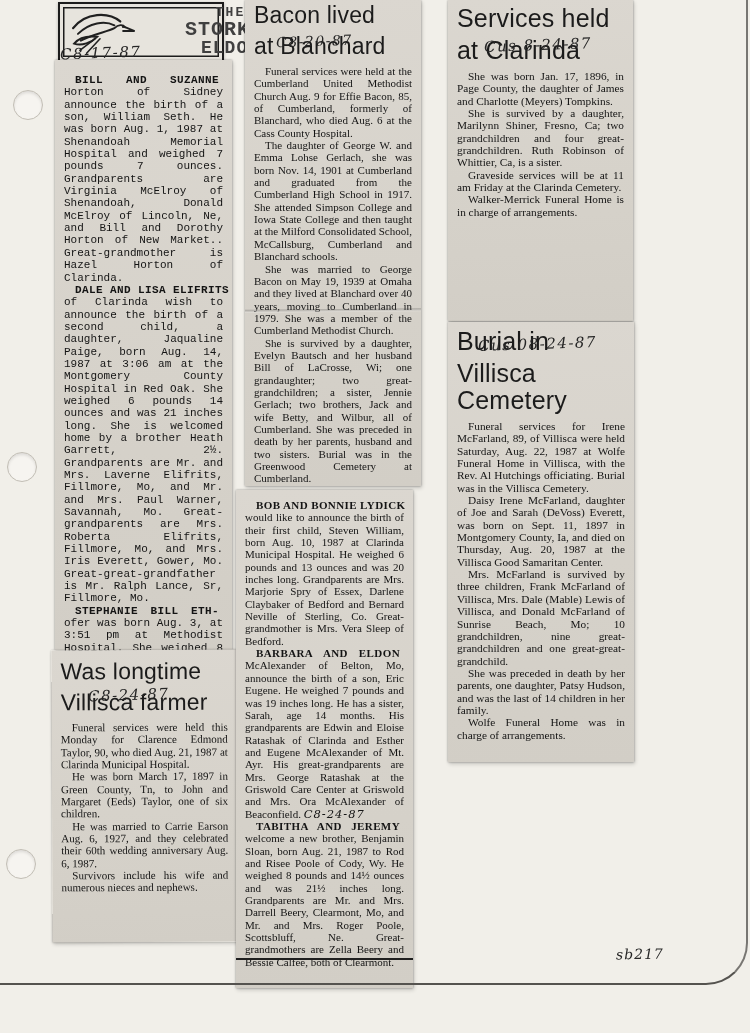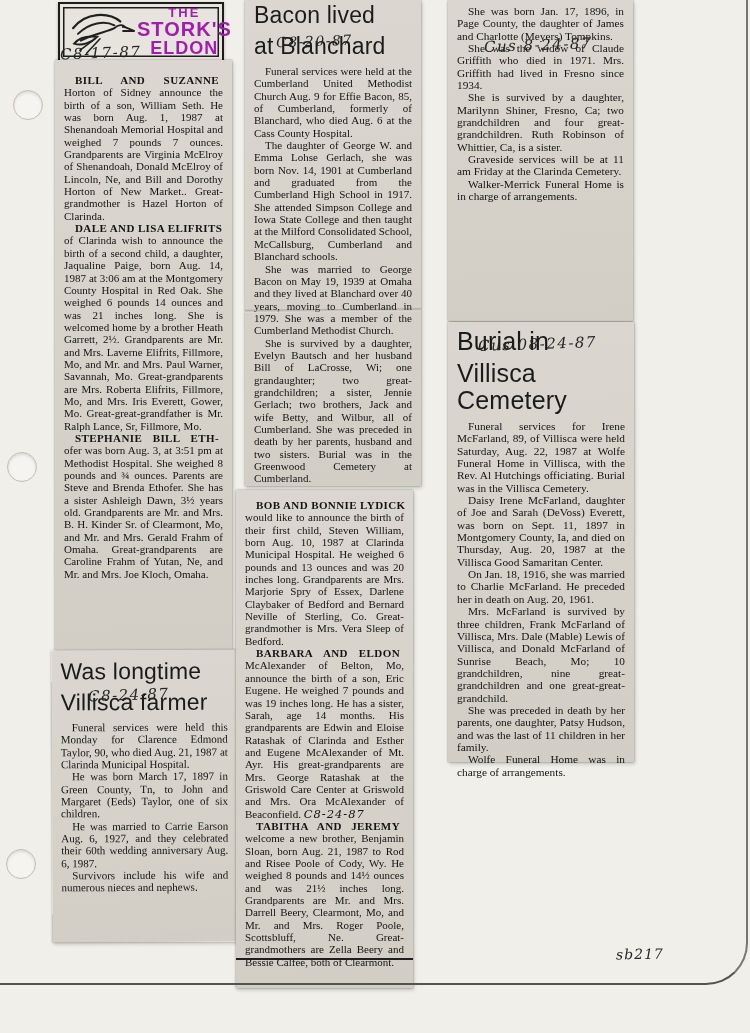--- a/index.html
+++ b/index.html
@@ -53,22 +53,22 @@
   .stork-box {
     position:absolute; left:58px; top:2px; width:166px; height:60px;
     box-sizing:border-box; background:#e7e4dd;
     border:2.5px solid #1c1c1c;
     box-shadow:inset 0 0 0 3px #e7e4dd, inset 0 0 0 4.5px #1c1c1c,
                0 1px 3px rgba(0,0,0,.25);
     display:flex; align-items:center;
   }
   .stork-art { width:72px; height:50px; margin-left:5px; flex:none; }
   .stork-title {
-    flex:1; text-align:center; font-family:Liberation Sans, sans-serif;
-    font-weight:bold; color:#a21caf; padding-right:3px;
+    flex:1; text-align:center; font-family:Liberation Mono, monospace;
+    font-weight:bold; color:#404040; padding-right:3px;margin-left:48px;
   }
   .stork-title .t1 { font-size:13px; line-height:14px; letter-spacing:2px; }
   .stork-title .t2 { font-size:20px; line-height:19px; letter-spacing:1px; }
   .stork-title .t3 { font-size:18px; line-height:19px; letter-spacing:1px; }
   .crease {
     position:absolute; left:0; right:0; height:3px;
     background:linear-gradient(to bottom, rgba(40,40,40,.28), rgba(255,255,255,.28));
     transform:rotate(-.5deg); pointer-events:none;
   }
   .endrule {
@@ -99,21 +99,21 @@
       <circle cx="59" cy="20.5" r="1.3" fill="#202020"></circle>
     </svg>
     <div class="stork-title">
       <div class="t1">THE</div>
       <div class="t2">STORK'S</div>
       <div class="t3">ELDON</div>
     </div>
   </div>
   <div class="hand" style="left:60px; top:44px; font-size:15px;">C8-17-87</div>
 
-  <div class="clip" style="left:55px; top:60px; width:177px; height:590px; padding-top:14px;">
+  <div class="clip" style="left:55px; top:60px; width:177px; height:590px; padding-top:14px;font-family:Liberation Mono, monospace;">
     <p>
       <span class="lead">BILL AND SUZANNE</span>
       <span>Horton of Sidney announce the birth of a son, William Seth. He was born Aug. 1, 1987 at Shenandoah Memorial Hospital and weighed 7 pounds 7 ounces. Grandparents are Virginia McElroy of Shenandoah, Donald McElroy of Lincoln, Ne, and Bill and Dorothy Horton of New Market.. Great-grandmother is Hazel Horton of Clarinda.</span>
     </p>
     <p>
       <span class="lead">DALE AND LISA ELIFRITS</span>
       <span>of Clarinda wish to announce the birth of a second child, a daughter, Jaqualine Paige, born Aug. 14, 1987 at 3:06 am at the Montgomery County Hospital in Red Oak. She weighed 6 pounds 14 ounces and was 21 inches long. She is welcomed home by a brother Heath Garrett, 2½. Grandparents are Mr. and Mrs. Laverne Elifrits, Fillmore, Mo, and Mr. and Mrs. Paul Warner, Savannah, Mo. Great-grandparents are Mrs. Roberta Elifrits, Fillmore, Mo, and Mrs. Iris Everett, Gower, Mo. Great-great-grandfather is Mr. Ralph Lance, Sr, Fillmore, Mo.</span>
     </p>
     <p>
       <span class="lead">STEPHANIE BILL ETH-</span>
@@ -157,38 +157,40 @@
       <span class="hand-inline">C8-24-87</span>
     </p>
     <p>
       <span class="lead">TABITHA AND JEREMY</span>
       <span>welcome a new brother, Benjamin Sloan, born Aug. 21, 1987 to Rod and Risee Poole of Cody, Wy. He weighed 8 pounds and 14½ ounces and was 21½ inches long. Grandparents are Mr. and Mrs. Darrell Beery, Clearmont, Mo, and Mr. and Mrs. Roger Poole, Scottsbluff, Ne. Great-grandmothers are Zella Beery and Bessie Calfee, both of Clearmont.</span>
     </p>
     <div class="endrule"></div>
   </div>
 
   <div class="clip col3" style="left:448px; top:0; width:185px; height:321px; padding-top:5px;">
+    <div class="headline-block">
+      <div class="headline big">Services held</div>
+      <div class="headline big">at Clarinda</div>
+    </div>
     <p>She was born Jan. 17, 1896, in Page County, the daughter of James and Charlotte (Meyers) Tompkins.</p>
-    <p>She was the widow of Claude Griffith who died in 1971. Mrs. Griffith had lived in Fresno since 1934.</p>
     <p>She is survived by a daughter, Marilynn Shiner, Fresno, Ca; two grandchildren and four great-grandchildren. Ruth Robinson of Whittier, Ca, is a sister.</p>
     <p>Graveside services will be at 11 am Friday at the Clarinda Cemetery.</p>
     <p>Walker-Merrick Funeral Home is in charge of arrangements.</p>
   </div>
   <div class="hand" style="left:484px; top:36px; font-size:15px;">Cus 8-24-87</div>
 
   <div class="clip col3" style="left:448px; top:322px; width:186px; height:440px; padding-top:6px;">
     <div class="headline-block">
       <div class="headline big">Burial in</div>
       <div class="headline big">Villisca Cemetery</div>
     </div>
     <p>Funeral services for Irene McFarland, 89, of Villisca were held Saturday, Aug. 22, 1987 at Wolfe Funeral Home in Villisca, with the Rev. Al Hutchings officiating. Burial was in the Villisca Cemetery.</p>
     <p>Daisy Irene McFarland, daughter of Joe and Sarah (DeVoss) Everett, was born on Sept. 11, 1897 in Montgomery County, Ia, and died on Thursday, Aug. 20, 1987 at the Villisca Good Samaritan Center.</p>
-    <p>On Jan. 18, 1916, she was married to Charlie McFarland. He preceded her in death on Aug. 20, 1961.</p>
     <p>Mrs. McFarland is survived by three children, Frank McFarland of Villisca, Mrs. Dale (Mable) Lewis of Villisca, and Donald McFarland of Sunrise Beach, Mo; 10 grandchildren, nine great-grandchildren and one great-great-grandchild.</p>
-    <p>She was preceded in death by her parents, one daughter, Patsy Hudson, and was the last of 11 children in her family.</p>
+    <p>She was preceded in death by her parents, one daughter, Patsy Hudson, and was the last of 14 children in her family.</p>
     <p>Wolfe Funeral Home was in charge of arrangements.</p>
   </div>
   <div class="hand" style="left:478px; top:335px; font-size:15px;">Cus 08-24-87</div>
 
   <div class="hand" style="left:616px; top:946px; font-size:14px; transform:rotate(-1deg); letter-spacing:1px;">sb217</div>
 
   <div class="page-edge"></div>
 </div>
 
 </body></html>

